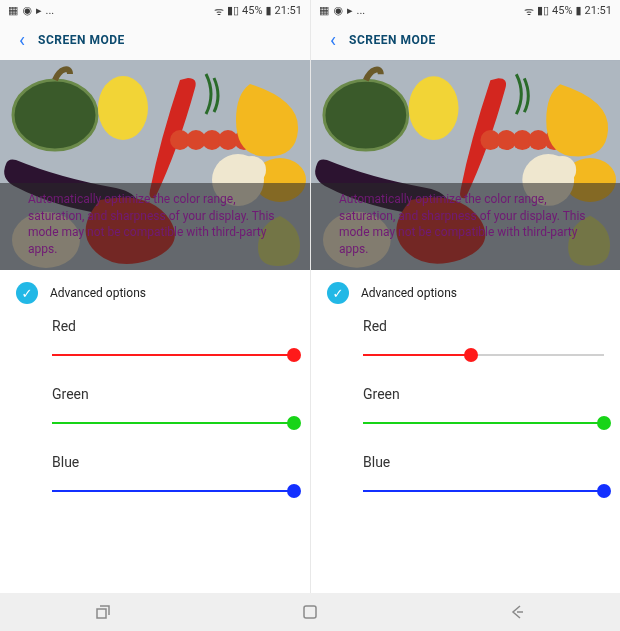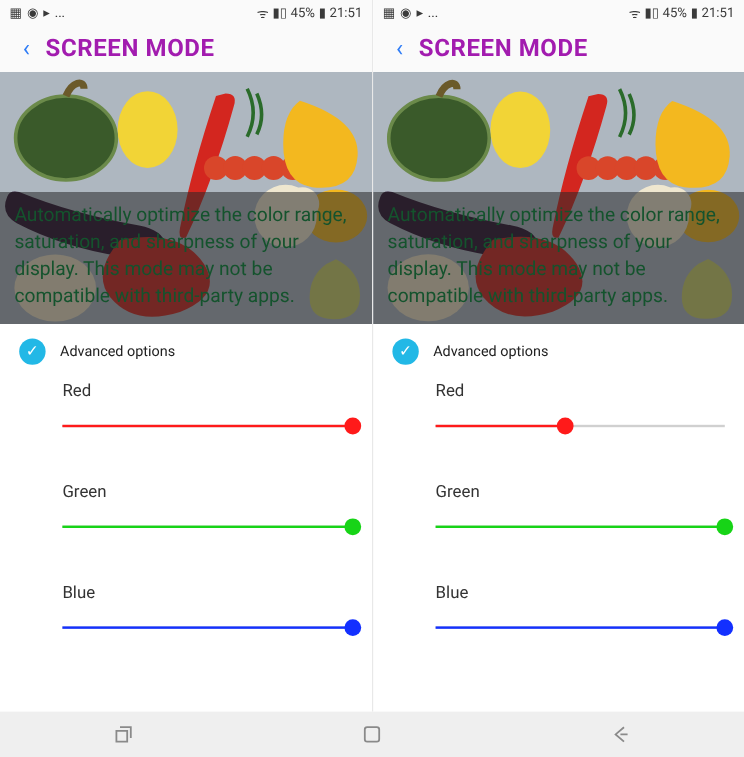--- a/index.html
+++ b/index.html
@@ -20,46 +20,46 @@
     padding: 0 8px; font-size: 11px;
   }
   .status-left { display: flex; align-items: center; gap: 4px; }
   .status-right { display: flex; align-items: center; gap: 3px; }
 
   .topbar {
     height: 40px; display: flex; align-items: center;
     padding: 0 10px; background: #fafafa;
   }
   .back-chevron { color: #2e7cf6; font-size: 20px; width: 24px; display: inline-flex; justify-content: center; }
-  .topbar-title { font-size: 20px; font-weight: 700; letter-spacing: .5px; color: #a21caf; margin-left: 4px; text-align: center; }
+  .topbar-title { font-size: 12px; font-weight: 700; letter-spacing: .5px; color: #0c4a6e; margin-left: 4px; text-align: center; }
 
   .preview {
     height: 210px; position: relative; overflow: hidden;
     background: #a9b3bd;
   }
   .preview svg { width: 100%; height: 100%; display: block; }
   .preview-desc {
     position: absolute; left: 0; right: 0; bottom: 0;
-    background: rgba(40,40,40,.55); color: #14532d;
-    font-size: 16px; line-height: 1.4;
-    padding: 8px 12px 12px;
+    background: rgba(40,40,40,.55); color: #701a75;
+    font-size: 12px; line-height: 1.4;
+    padding: 8px 28px 12px;
   }
 
   .adv-row {
     display: flex; align-items: center; gap: 12px;
     padding: 12px 16px 10px;
   }
   .check-circle {
     width: 22px; height: 22px; border-radius: 50%;
     background: #22b8e6; display: inline-flex;
     align-items: center; justify-content: center; color: #fff; font-size: 13px;
   }
   .adv-label { font-size: 12px; color: #222; }
 
-  .sliders { padding: 4px 16px 6px 52px; display: flex; flex-direction: column; gap: 40px; }
+  .sliders { padding: 4px 16px 6px 52px; display: flex; flex-direction: column; gap: 24px; }
   .slider-group { }
   .slider-label { font-size: 14px; color: #333; margin-bottom: 14px; }
   .slider {
     position: relative; height: 14px;
   }
   .track-bg {
     position: absolute; left: 0; right: 0; top: 50%;
     height: 2px; background: #d0d0d0; transform: translateY(-50%);
   }
   .track-fill {

